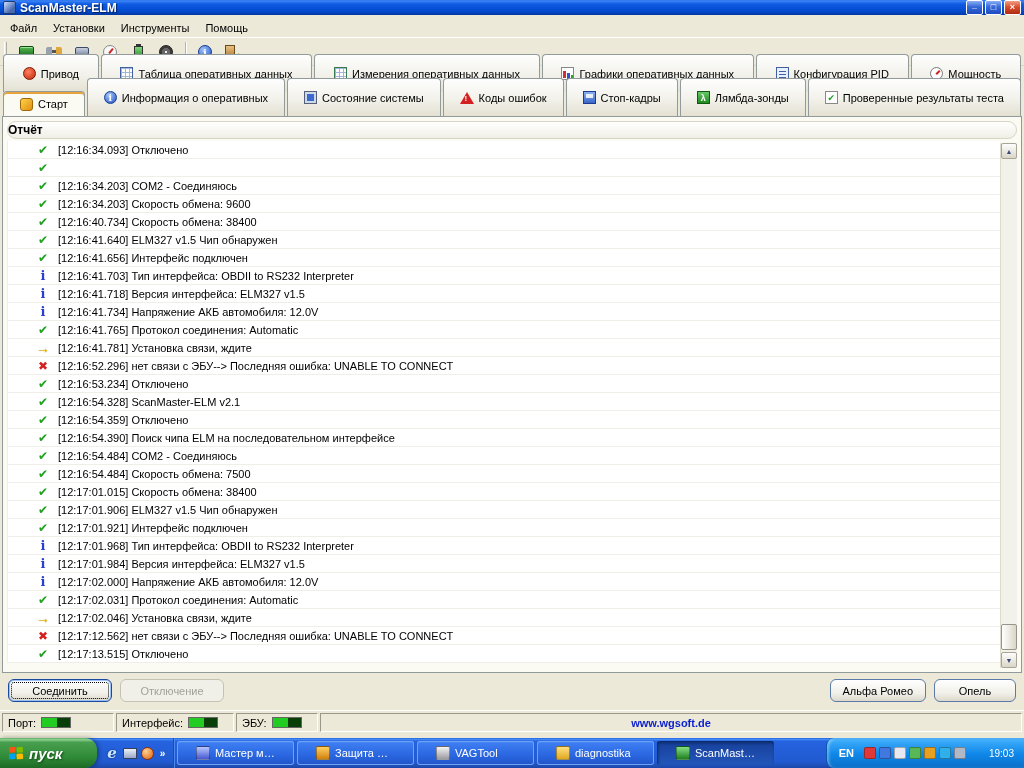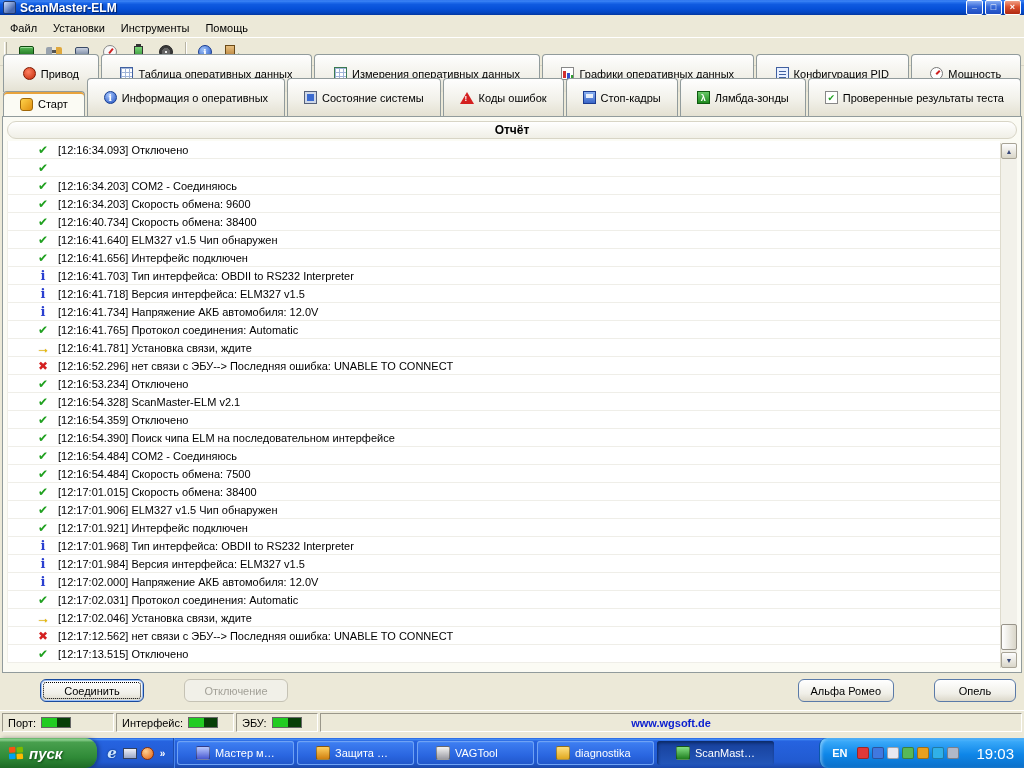--- a/index.html
+++ b/index.html
@@ -71,41 +71,41 @@
   .tico.dtc-icon::after{content:"!";position:absolute;left:-2px;top:2px;color:#fff;font-size:8px;font-weight:bold;}
   .tico.freeze-icon{background:linear-gradient(#8ab0f0,#3a66c8);border:1px solid #1c3c90;}
   .tico.freeze-icon::after{content:"";position:absolute;left:2px;top:2px;right:2px;height:4px;background:#fff;opacity:.85;}
   .tico.lambda-icon{background:linear-gradient(#68c868,#1e8a1e);border:1px solid #0f5a0f;}
   .tico.lambda-icon::after{content:"λ";position:absolute;width:100%;text-align:center;font-size:9px;line-height:12px;color:#fff;font-weight:bold;}
   .tico.tests-icon{background:#fff;border:1px solid #888;}
   .tico.tests-icon::after{content:"✔";position:absolute;width:100%;text-align:center;color:#1fa01f;font-size:9px;line-height:12px;font-weight:bold;}
 
   
   .page{position:absolute;top:116px;left:2px;right:2px;height:557px;z-index:1;background:#fbfbf4;border:1px solid #919b9c;padding:4px;}
-  .report-header{height:18px;line-height:17px;text-align:center;font-weight:bold;font-size:12px;
+  .report-header{height:18px;line-height:17px;font-weight:bold;font-size:12px;
     background:linear-gradient(#ffffff,#f0efe6);border:1px solid #d8d5c6;border-radius:9px;margin-right:0;}
   .loglist{margin-top:2px;height:522px;overflow:hidden;background:#fff;margin-right:17px;border-left:1px solid #f0efe8;}
   .log-row{height:18px;display:flex;align-items:center;gap:8px;padding-left:28px;border-bottom:1px solid #efeee8;background:#fff;}
   .li{width:14px;flex:none;text-align:center;line-height:14px;}
   .li.check{color:var(--check-green,#1fa01f);font-size:12px;font-weight:bold;}
   .li.info{color:var(--info-blue,#2a3fd0);font-family:"DejaVu Serif",serif;font-weight:bold;font-size:13px;}
   .li.arrow{color:var(--arrow-yellow,#f0c000);font-weight:bold;font-size:14px;text-shadow:0 0 1px #a07800;}
   .li.error{color:var(--error-red,#d42020);font-size:12px;font-weight:bold;}
   .lt{white-space:nowrap;}
   .vscroll{position:absolute;top:26px;right:4px;bottom:4px;width:17px;background:#f2f1ea;border-left:1px solid #dedbcd;}
   .sb-btn{position:absolute;left:0;right:0;height:16px;background:linear-gradient(#fdfdfd,#d9d6c8);border:1px solid #a8a496;border-radius:2px;
     font-size:7px;text-align:center;line-height:15px;color:#3a4a7a;}
   .sb-btn.up{top:0;}
   .sb-btn.down{bottom:0;}
   .sb-thumb{position:absolute;left:0;right:0;height:26px;bottom:18px;background:linear-gradient(90deg,#fff,#d9d6c8);border:1px solid #98948a;border-radius:2px;}
 
   
   .actions{position:absolute;top:678px;left:0;right:0;height:25px;display:flex;align-items:center;gap:8px;padding:0 8px;}
   .btn{height:23px;min-width:104px;padding:0 12px;font-size:11px;font-family:inherit;color:#000;
-    border:1px solid #5a7aa8;border-radius:6px;background:linear-gradient(#ffffff,#f0efe8 65%,#dcd8ca);cursor:default;margin-left:32px;}
+    border:1px solid #5a7aa8;border-radius:6px;background:linear-gradient(#ffffff,#f0efe8 65%,#dcd8ca);cursor:default;}
   .btn.focus{border-color:#1a4a9c;outline:1px dotted #000;outline-offset:-4px;box-shadow:inset 0 0 0 1px #9cc0f8;}
   .btn.disabled{color:#a3a198;border-color:#c5c2b4;background:#f1f0e8;}
   .btn.brand{min-width:82px;}
   .spacer{flex:1;}
 
   
   .statusbar{position:absolute;top:710px;left:0;right:0;height:24px;display:flex;align-items:center;gap:2px;padding:2px 2px;background:#ece9d8;border-top:1px solid #fff;}
   .sb-panel{height:19px;display:flex;align-items:center;padding:0 5px;border:1px solid;border-color:#9a978a #ffffff #ffffff #9a978a;}
   .sb-panel.p1{width:112px;}
   .sb-panel.p2{width:118px;}
@@ -138,21 +138,21 @@
   .ti.shield-icon{background:linear-gradient(#ffd060,#d08010);}
   .ti.vag-icon{background:linear-gradient(#f4f4f4,#9a9aa2);}
   .ti.folder-icon{background:linear-gradient(#ffe080,#e0a820);}
   .ti.scanmaster-icon{background:linear-gradient(#84e084,#1f7f1f);}
   .tray{height:30px;flex:none;display:flex;align-items:center;gap:3px;padding:0 10px 0 12px;margin-left:2px;
     border-left:1px solid #0a58a8;border-radius:8px 0 0 8px;
     background:linear-gradient(180deg,#1290f0 0%,#3cabfa 8%,#0e86e8 55%,#0b6fc8 100%);box-shadow:inset 2px 1px 3px rgba(255,255,255,.35);}
   .lang{color:#fff;font-weight:bold;padding-right:4px;}
   .tray-icons{display:inline-flex;align-items:center;}
   .tray-ic{width:12px;height:12px;border-radius:2px;display:inline-block;margin-left:3px;border:1px solid rgba(0,0,0,.3);}
-  .clock{color:#fff;margin-left:14px;font-size:15px;}
+  .clock{color:#fff;margin-left:20px;font-size:10px;}
 </style>
 </head>
 <body>
 
 <div class="screen">
 
   <div class="titlebar">
     <span class="app-icon"></span>
     <span class="title-text">ScanMaster-ELM</span>
     <span class="winbtns">

